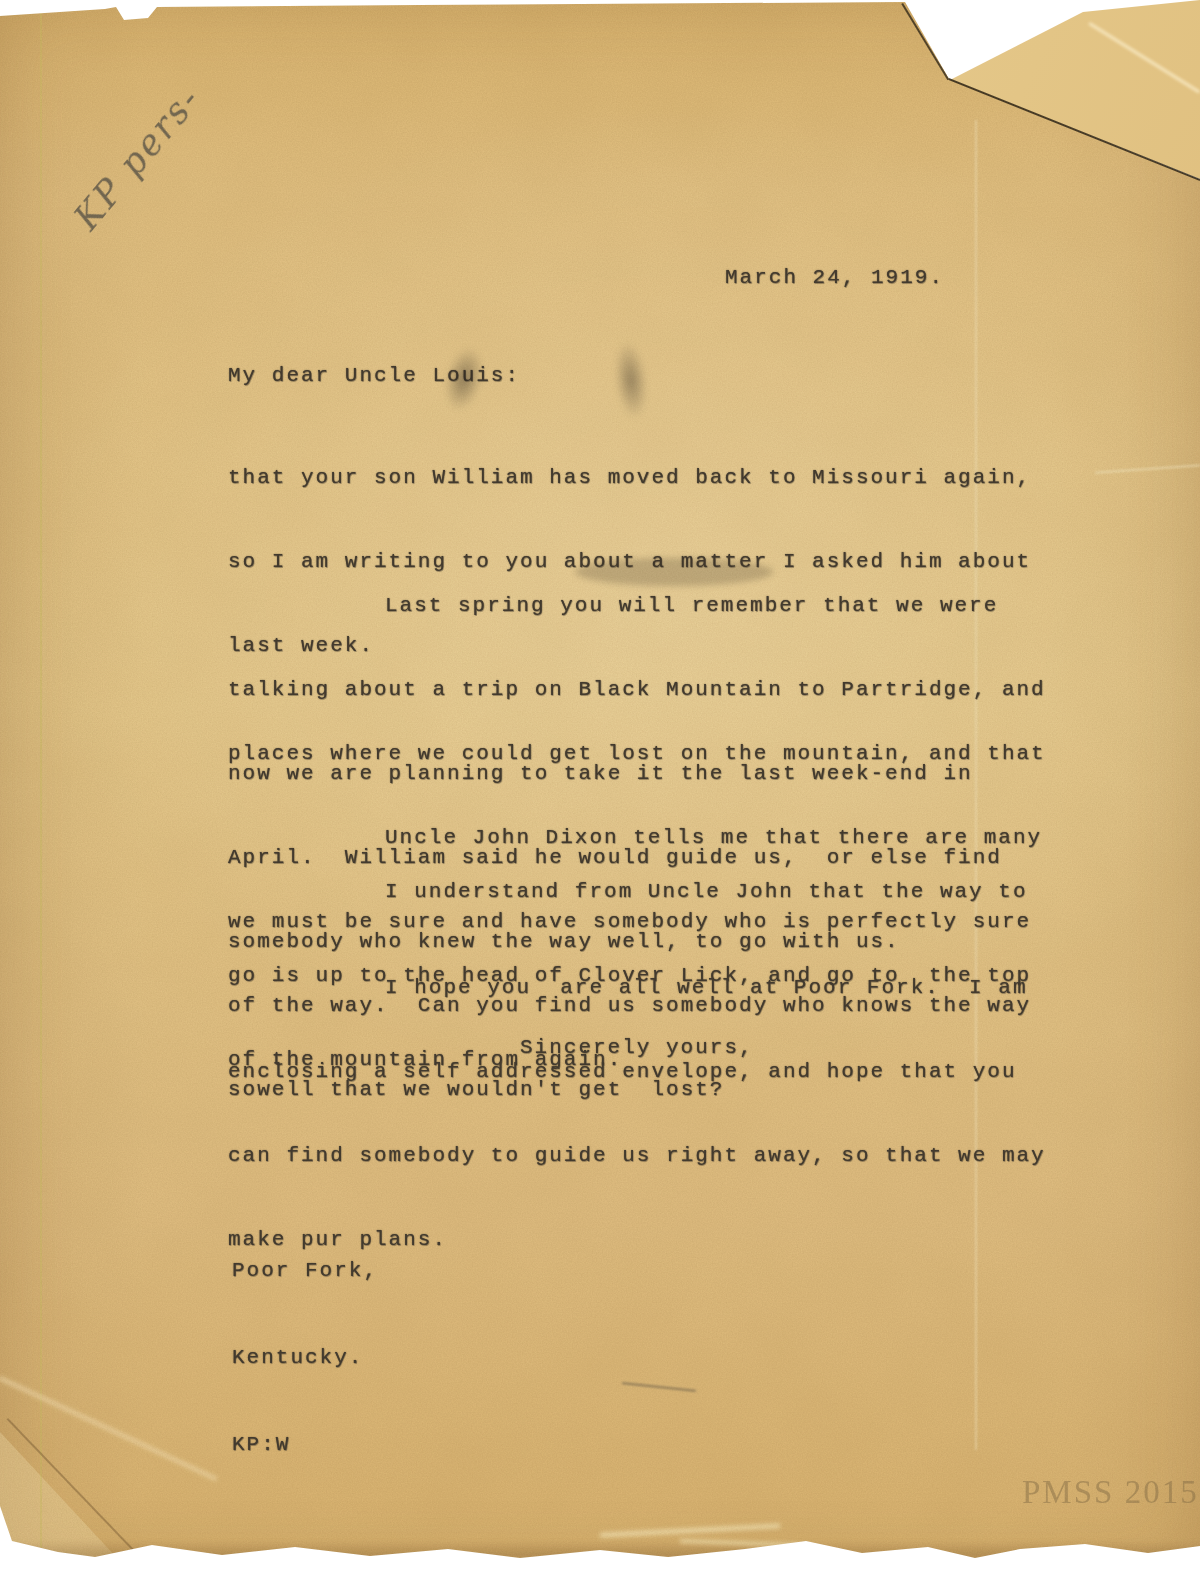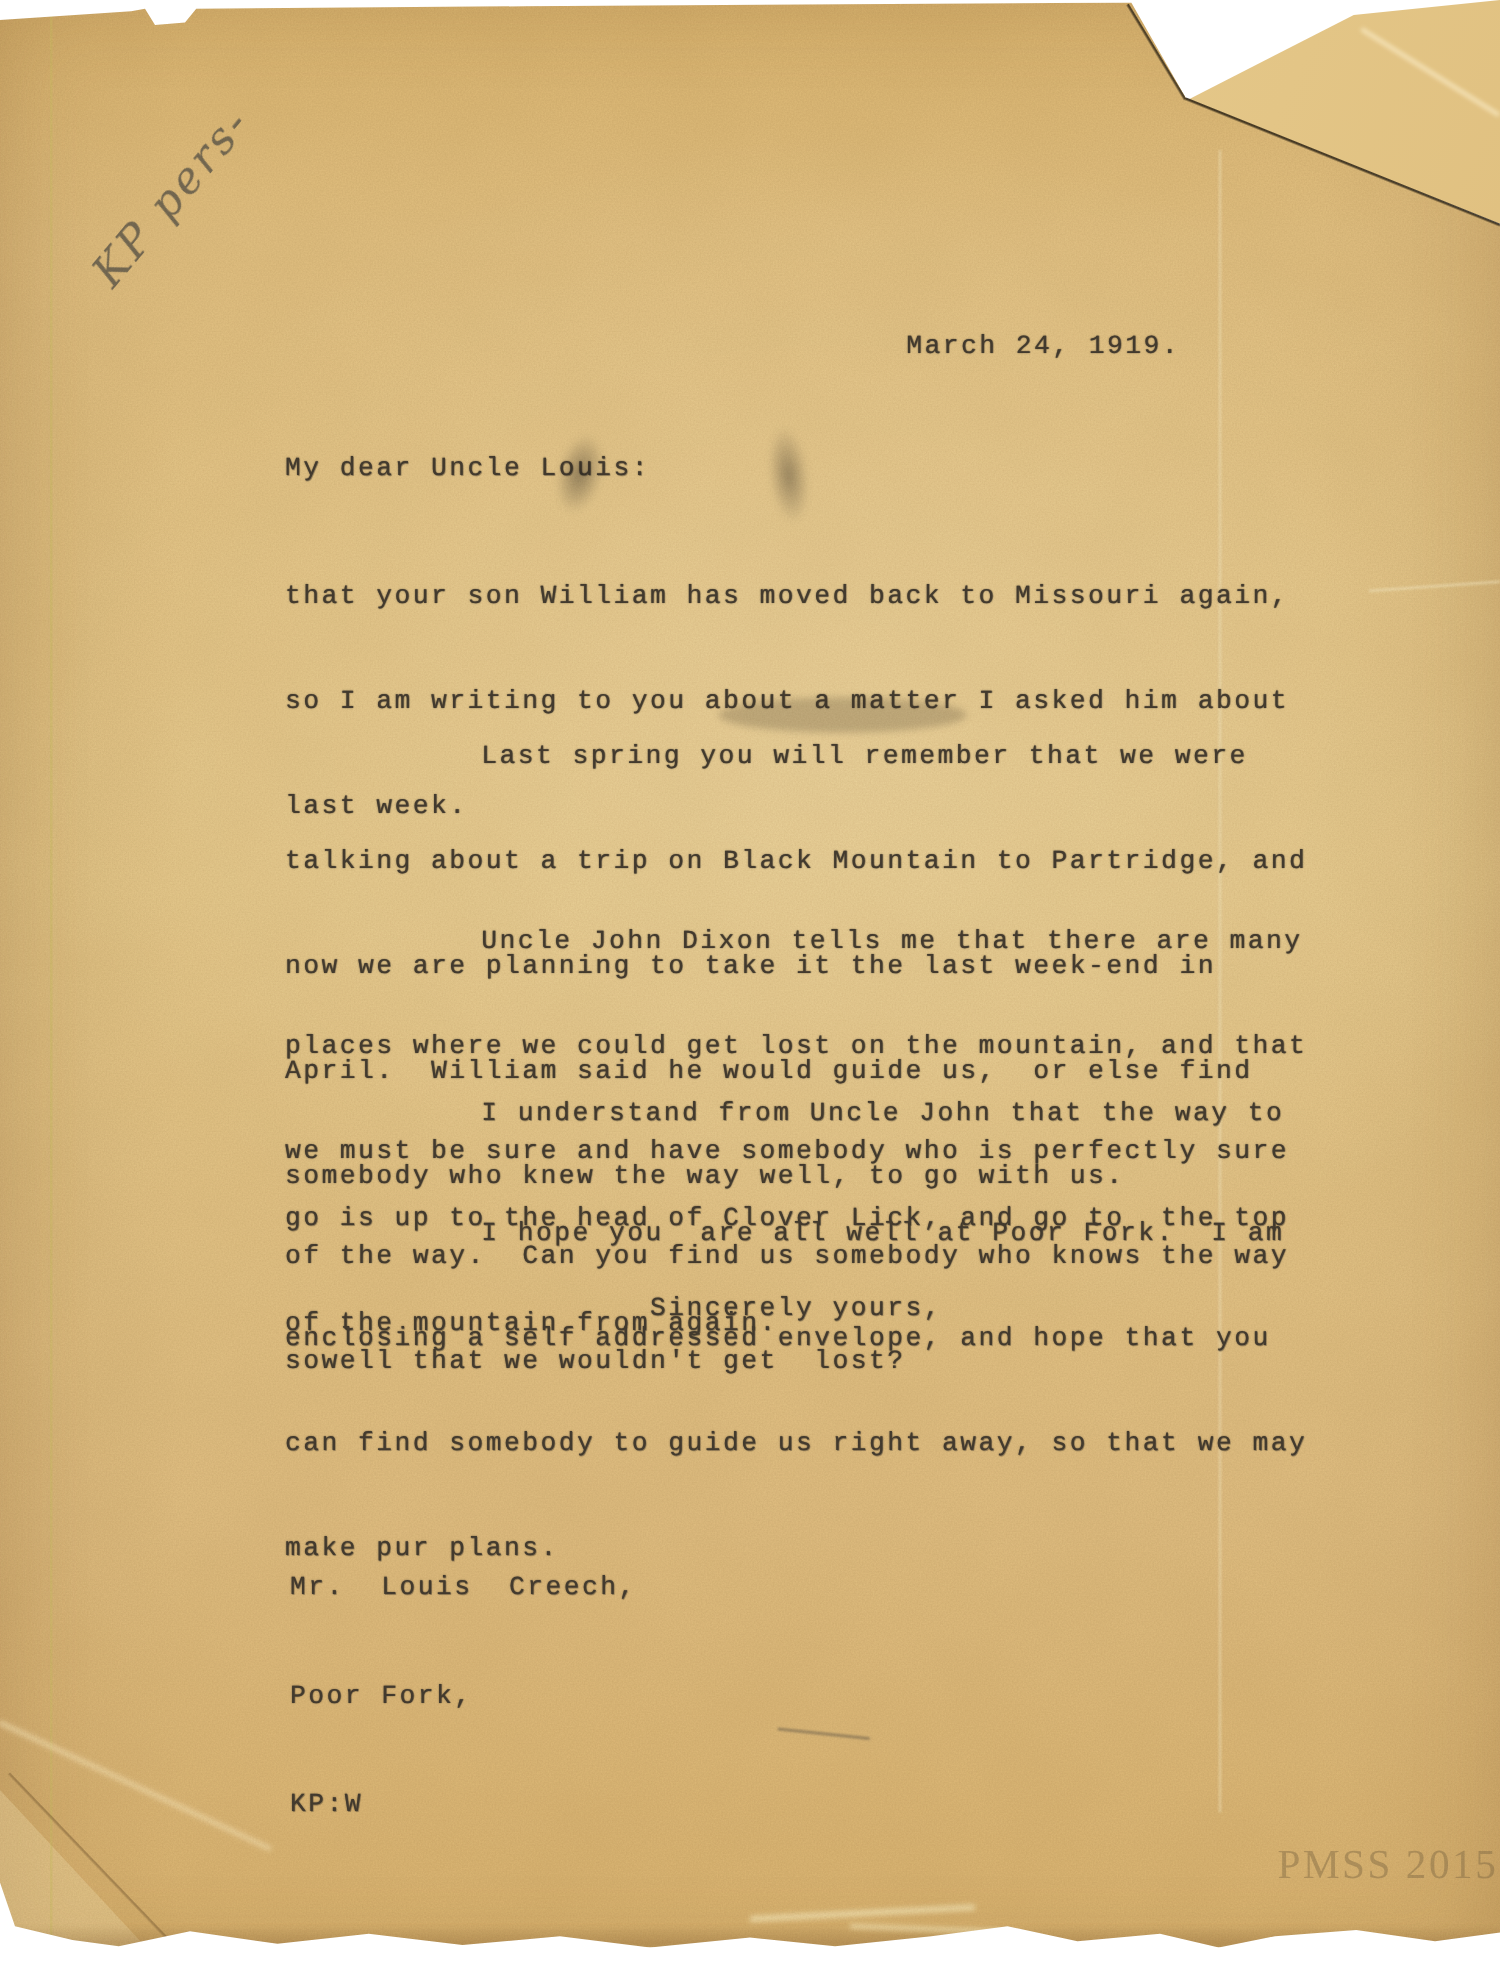--- a/index.html
+++ b/index.html
@@ -201,22 +201,22 @@
 
     <div class="tw para p2">
       <div class="tline indent-std">Last spring you will remember that we were</div>
       <div class="tline">talking about a trip on Black Mountain to Partridge, and</div>
       <div class="tline">now we are planning to take it the last week-end in</div>
       <div class="tline">April.  William said he would guide us,  or else find</div>
       <div class="tline">somebody who knew the way well, to go with us.</div>
     </div>
 
     <div class="tw para p3">
+      <div class="tline">places where we could get lost on the mountain, and that</div>
       <div class="tline indent-std">Uncle John Dixon tells me that there are many</div>
-      <div class="tline">places where we could get lost on the mountain, and that</div>
       <div class="tline">we must be sure and have somebody who is perfectly sure</div>
       <div class="tline">of the way.  Can you find us somebody who knows the way</div>
       <div class="tline">sowell that we wouldn't get  lost?</div>
     </div>
 
     <div class="tw para p4">
       <div class="tline indent-std">I understand from Uncle John that the way to</div>
       <div class="tline">go is up to the head of Clover Lick, and go to  the top</div>
       <div class="tline">of the mountain from again.</div>
     </div>
@@ -224,22 +224,22 @@
     <div class="tw para p5">
       <div class="tline indent-std">I hope you  are all well at Poor Fork.  I am</div>
       <div class="tline">enclosing a self addressed envelope, and hope that you</div>
       <div class="tline">can find somebody to guide us right away, so that we may</div>
       <div class="tline">make pur plans.</div>
     </div>
 
     <div class="tw closing">Sincerely yours,</div>
 
     <div class="tw address">
-      <div class="tline">Mr.  Louis  Creech,</div>
       <div class="tline">Poor Fork,</div>
+      <div class="tline">Kentucky.</div>
       <div class="tline">KP:W</div>
     </div>
 
     <div class="crease pencil-scratch"></div>
 
     <div class="watermark">PMSS 2015</div>
 
     <svg class="texture" width="1200" height="1572" xmlns="http://www.w3.org/2000/svg">
       <filter id="grain">
         <feTurbulence type="fractalNoise" baseFrequency="0.8" numOctaves="3" seed="4" stitchTiles="stitch"></feTurbulence>

